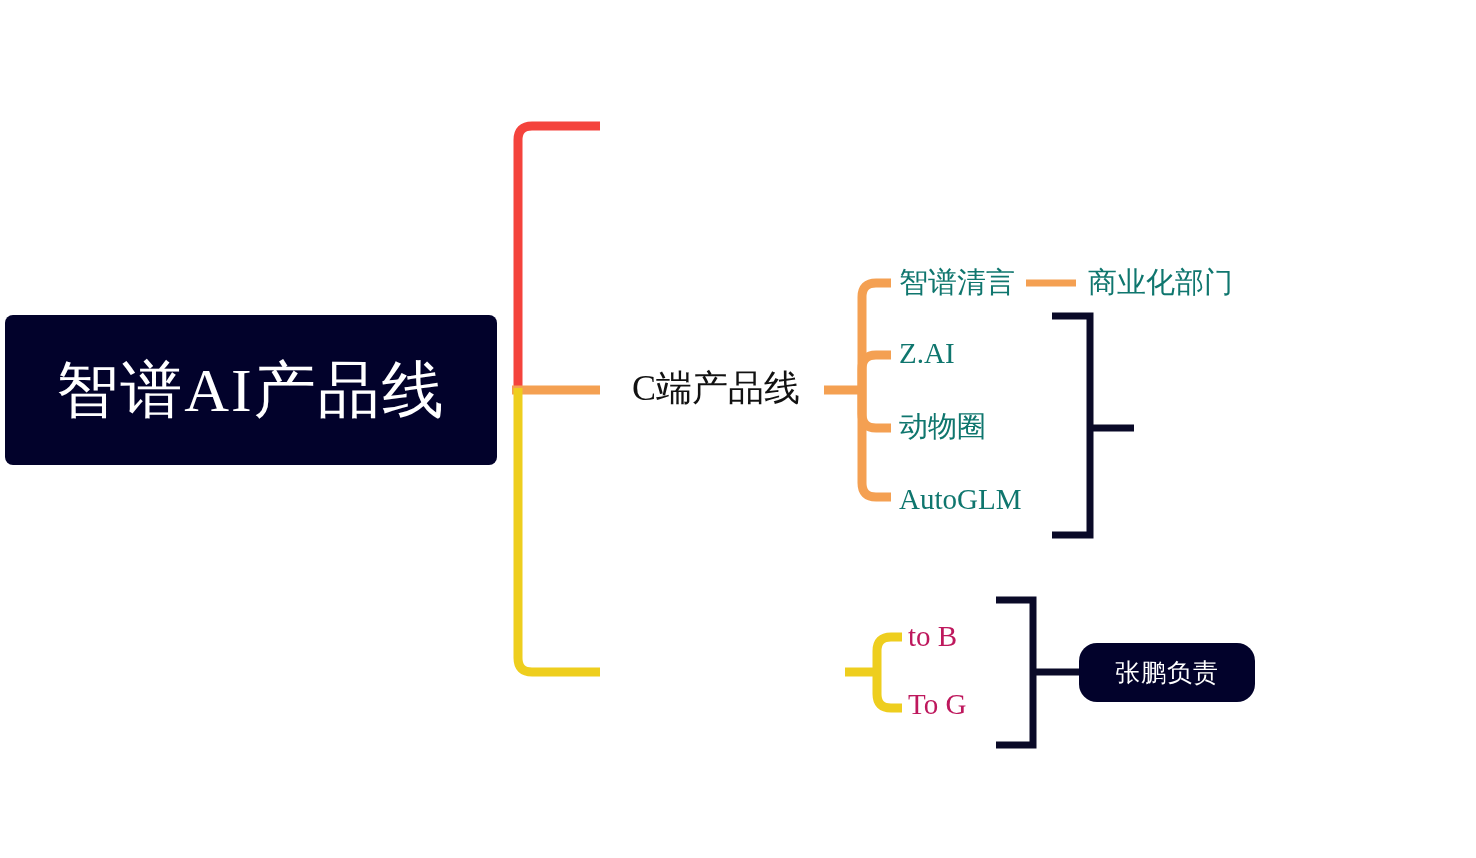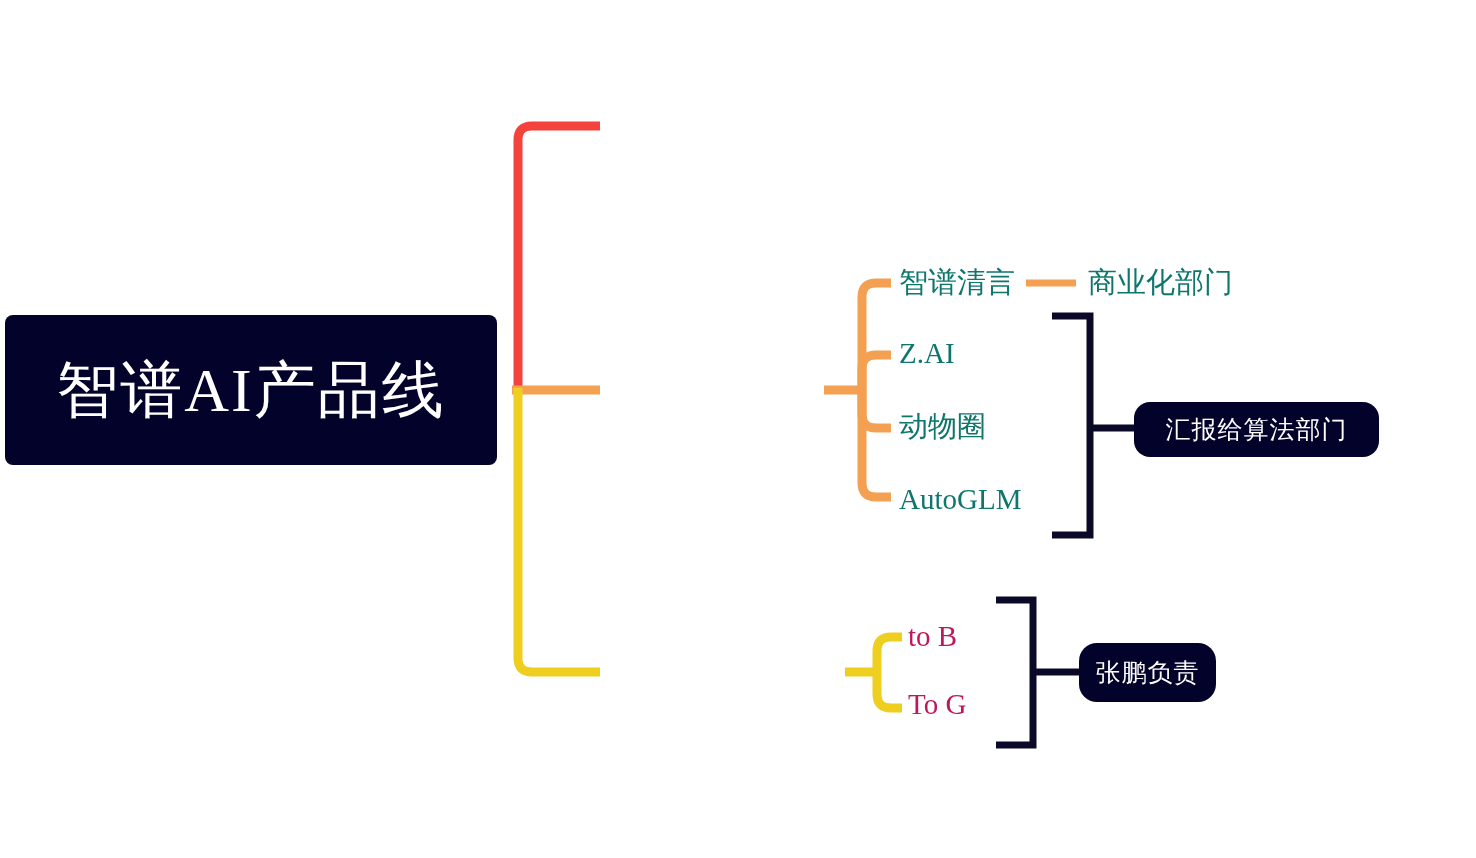--- a/index.html
+++ b/index.html
@@ -58,21 +58,21 @@
     height: 55px;
     border-radius: 16px;
   }
   #note-algo .node-label {
     font-size: 25px;
     letter-spacing: 1px;
   }
   #note-zhangpeng {
     left: 1079px;
     top: 643px;
-    width: 137px;
+    width: 176px;
     height: 59px;
     border-radius: 18px;
   }
   #note-zhangpeng .node-label {
     font-size: 25px;
     letter-spacing: 1px;
   }
   .text-label {
     position: absolute;
     white-space: nowrap;
@@ -132,37 +132,35 @@
 
     <path d="M996,600 L1033,600 L1033,745 L996,745" fill="none" stroke="#0a0a28" stroke-width="7" stroke-linecap="butt"></path>
     <path d="M1033,672 L1079,672" fill="none" stroke="#0a0a28" stroke-width="7"></path>
   </svg>
 
   <div class="node-box" id="root-node">
     <span class="node-label">智谱AI产品线</span>
   </div>
 
 
+  <div class="text-label branch-label" id="label-c-line">C端产品线</div>
 
 
   <div class="text-label leaf-label" id="leaf-qingyan">智谱清言</div>
 
   <div class="text-label leaf-label" id="leaf-zai">Z.AI</div>
 
   <div class="text-label leaf-label" id="leaf-dongwuquan">动物圈</div>
 
   <div class="text-label leaf-label" id="leaf-autoglm">AutoGLM</div>
 
   <div class="text-label leaf-label-yellow" id="leaf-tob">to B</div>
 
   <div class="text-label leaf-label-yellow" id="leaf-tog">To G</div>
 
   <div class="text-label leaf-label" id="note-huyunhua">商业化部门</div>
 
-  <div class="node-box" id="note-algo">
-    <span class="node-label">汇报给算法部门</span>
-  </div>
 
   <div class="node-box" id="note-zhangpeng">
     <span class="node-label">张鹏负责</span>
   </div>
 
 </div>
 
 </body></html>

